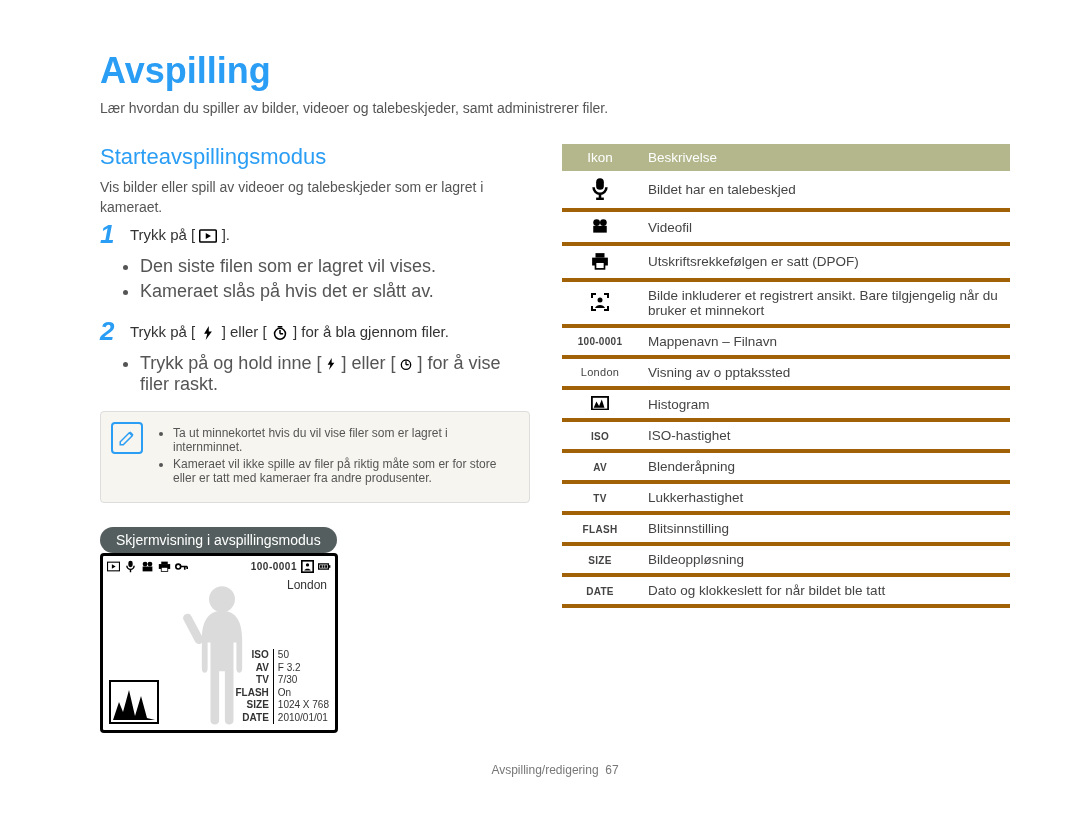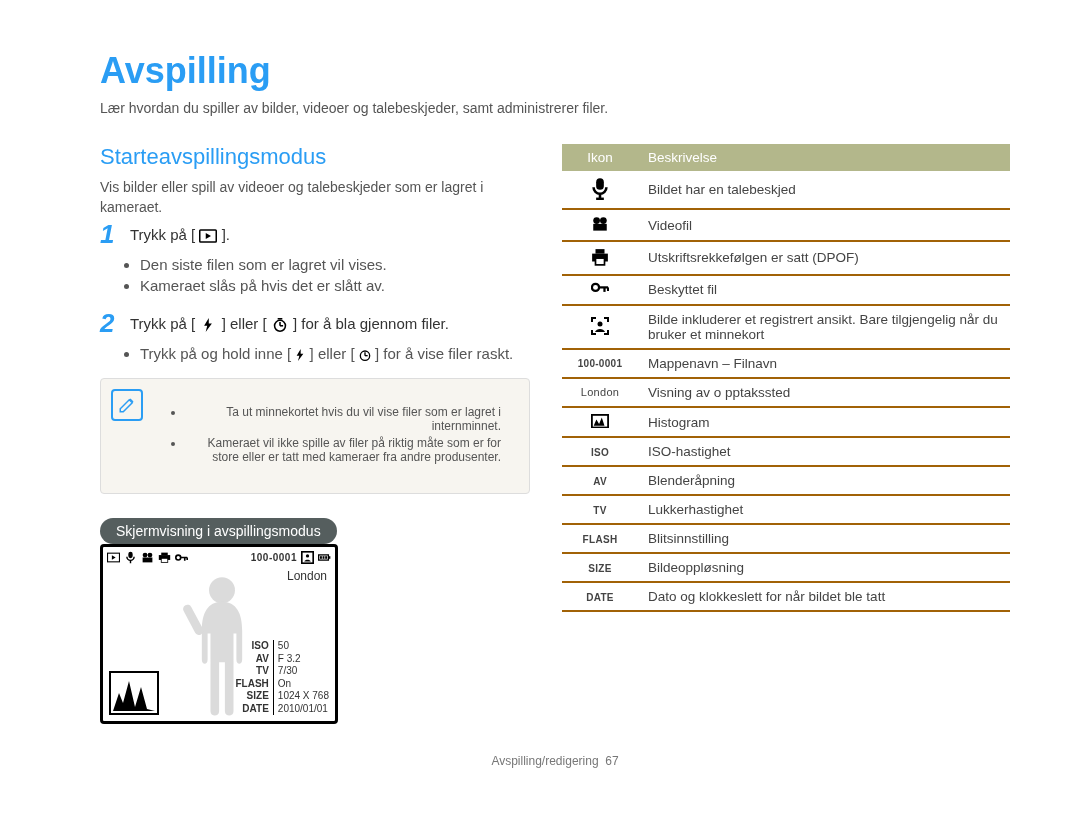--- a/index.html
+++ b/index.html
@@ -65,21 +65,21 @@
     align-items: center;
     justify-content: center;
     width: 18px;
     height: 14px;
     vertical-align: middle;
   }
   .inline-icon svg { width: 100%; height: 100%; }
   .bullets {
     margin: 6px 0 0 40px;
     padding: 0;
-    font-size: 15px;
+    font-size: 18px;
     color: #555;
   }
   .bullets li { list-style: disc; margin-bottom: 4px; }
   .note-box {
     border: 1px solid #ddd;
     border-radius: 4px;
     background: #f7f5f0;
     padding: 10px 12px 10px 10px;
     margin: 16px 0 24px 0;
     display: flex;
@@ -92,21 +92,21 @@
     height: 28px;
     border: 2px solid #2a9df4;
     border-radius: 4px;
     display: flex;
     align-items: center;
     justify-content: center;
     color: #2a9df4;
     font-size: 18px;
     flex-shrink: 0;
   }
-  .note-ul { margin: 16px; padding-left: 16px; text-align: right; }
+  .note-ul { margin: 4px; padding-left: 16px; }
   .note-ul li { margin-bottom: 3px; list-style: disc; }
   .pill {
     display: inline-block;
     background: #555e5e;
     color: #fff;
     border-radius: 14px;
     padding: 5px 16px;
     font-size: 14px;
     margin-bottom: 0;
   }
@@ -169,21 +169,21 @@
   }
   .icon-tbl thead th {
     background: #b3b78b;
     color: #fff;
     font-weight: normal;
     text-align: left;
     padding: 6px 10px;
   }
   .icon-tbl thead th:first-child { width: 56px; text-align: center; }
   .icon-tbl tbody td {
-    border-bottom: 2px solid #a16207;
+    border-bottom: 4px solid #a16207;
     padding: 6px 10px;
     vertical-align: middle;
     color: #444;
   }
   .icon-tbl tbody td:first-child {
     text-align: center;
     font-weight: bold;
     font-size: 11px;
   }
   .icon-svg { width: 18px; height: 16px; display: inline-block; }
@@ -424,29 +424,20 @@
             </tr>
           <tr>
               <td><span class="icon-svg"><svg viewBox="0 0 16 16">
                     <rect x="4" y="1" width="8" height="4" fill="#000"></rect>
                     <rect x="1" y="5" width="14" height="7" fill="#000"></rect>
                     <rect x="4" y="9" width="8" height="6" fill="#fff" stroke="#000" stroke-width="1.5"></rect>
                   </svg></span></td>
               <td>Utskriftsrekkefølgen er satt (DPOF)</td>
             </tr>
           <tr>
-              <td><span class="icon-svg"><svg viewBox="0 0 20 12">
-                    <circle cx="5" cy="6" r="4" fill="none" stroke="#000" stroke-width="2.5"></circle>
-                    <line x1="9" y1="6" x2="19" y2="6" stroke="#000" stroke-width="2.5"></line>
-                    <line x1="15" y1="6" x2="15" y2="11" stroke="#000" stroke-width="2.5"></line>
-                    <line x1="19" y1="6" x2="19" y2="10" stroke="#000" stroke-width="2.5"></line>
-                  </svg></span></td>
-              <td>Beskyttet fil</td>
-            </tr>
-          <tr>
               <td><span class="icon-svg"><svg viewBox="0 0 18 18">
                     <path d="M1 5V1h4M13 1h4v4M17 13v4h-4M5 17H1v-4" fill="none" stroke="#000" stroke-width="2"></path>
                     <circle cx="9" cy="7" r="2.5" fill="#000"></circle>
                     <path d="M4 15c1.5-4 8.5-4 10 0" fill="#000"></path>
                   </svg></span></td>
               <td>Bilde inkluderer et registrert ansikt. Bare tilgjengelig når du bruker et minnekort</td>
             </tr>
           <tr>
               <td><span class="txt-icon">100-0001</span></td>
               <td>Mappenavn – Filnavn</td>

